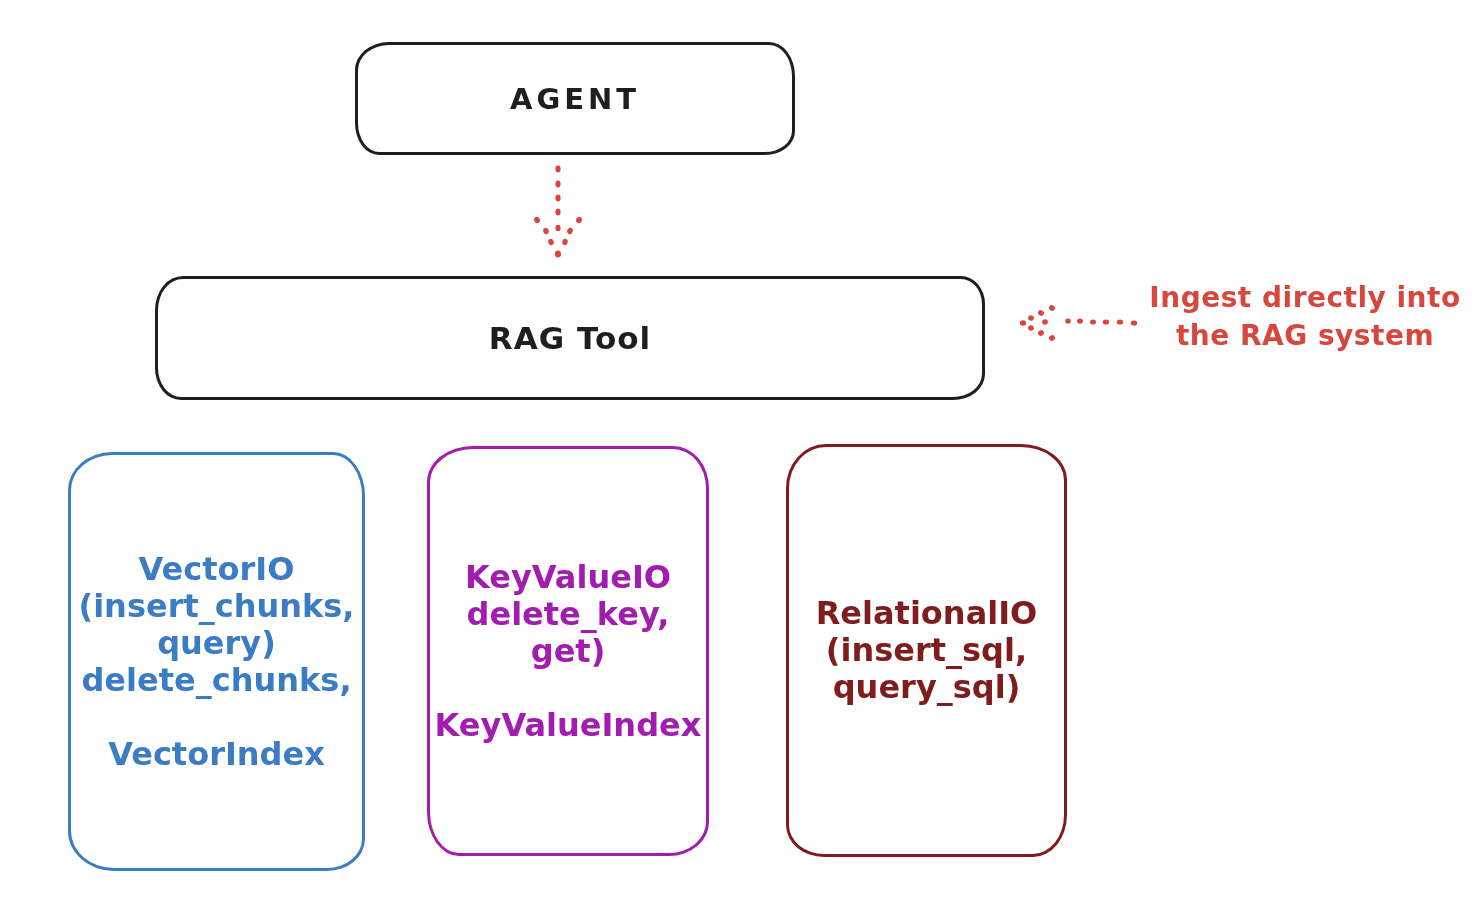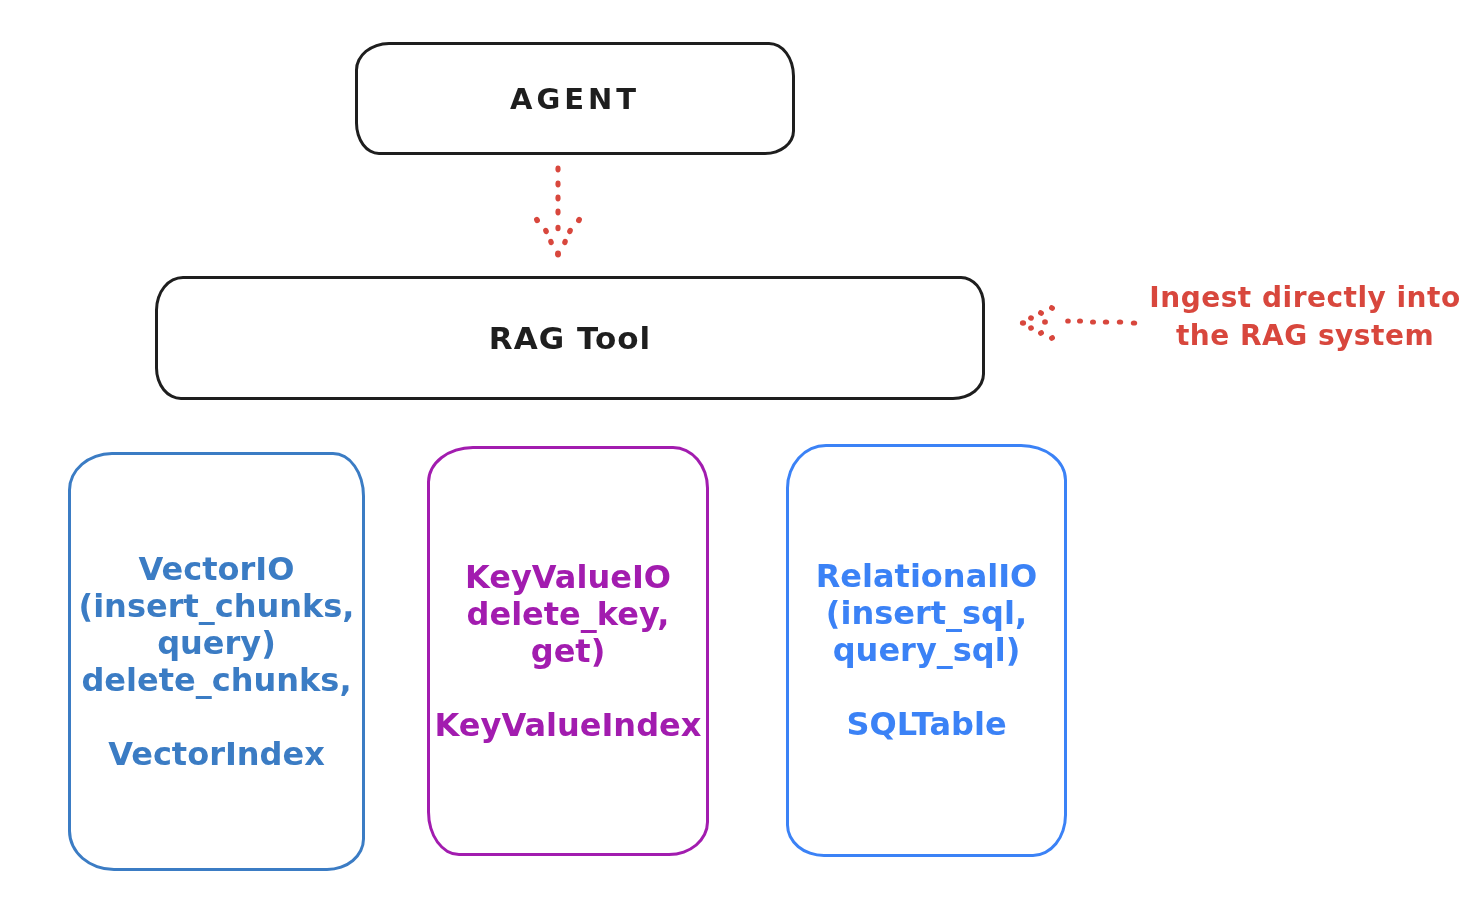--- a/index.html
+++ b/index.html
@@ -139,22 +139,21 @@
   </div>
 
   <div class="box backend backend-keyvalue" style="color: #a21caf;">
     <div>
       <div>KeyValueIO</div>
       <div>delete_key, get)</div>
       <div class="index-label">KeyValueIndex</div>
     </div>
   </div>
 
-  <div class="box backend backend-relational" style="color: #3b82f6;">
+  <div class="box backend backend-relational" style="color: #7f1d1d;">
     <div>
       <div>RelationalIO</div>
       <div>(insert_sql,</div>
       <div>query_sql)</div>
-      <div class="index-label">SQLTable</div>
     </div>
   </div>
 
 </div>
 
 </body></html>

